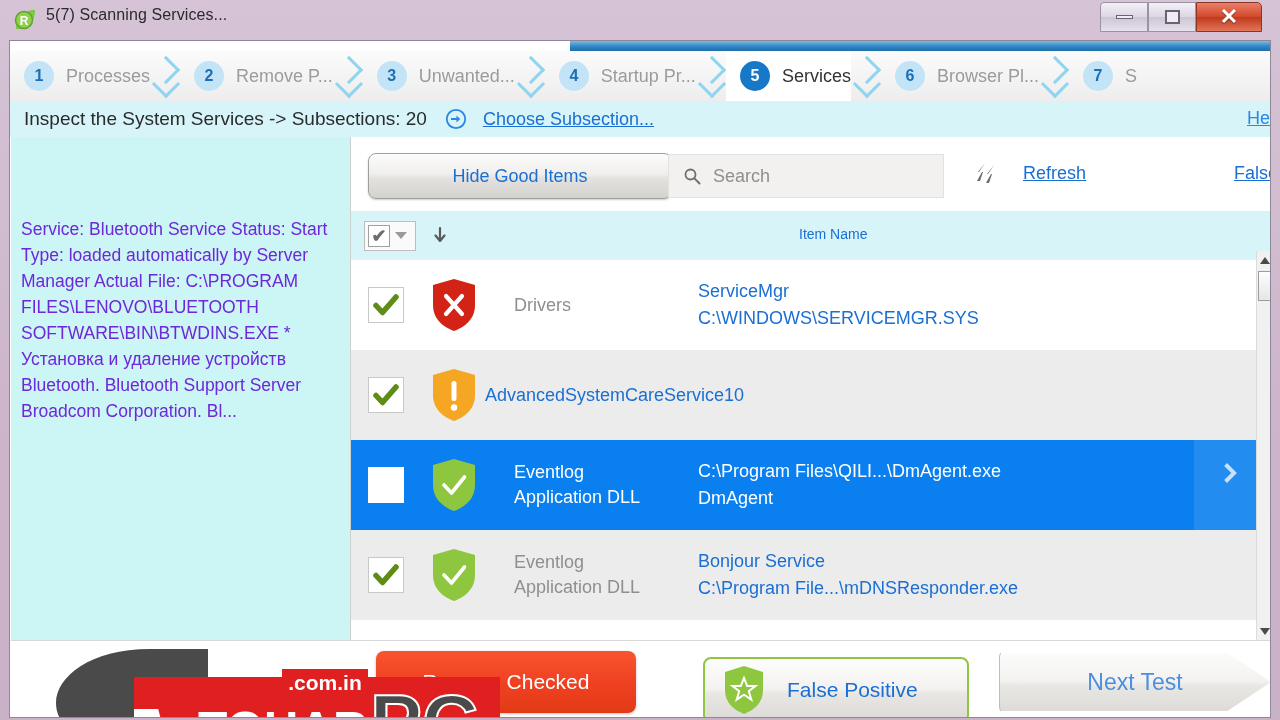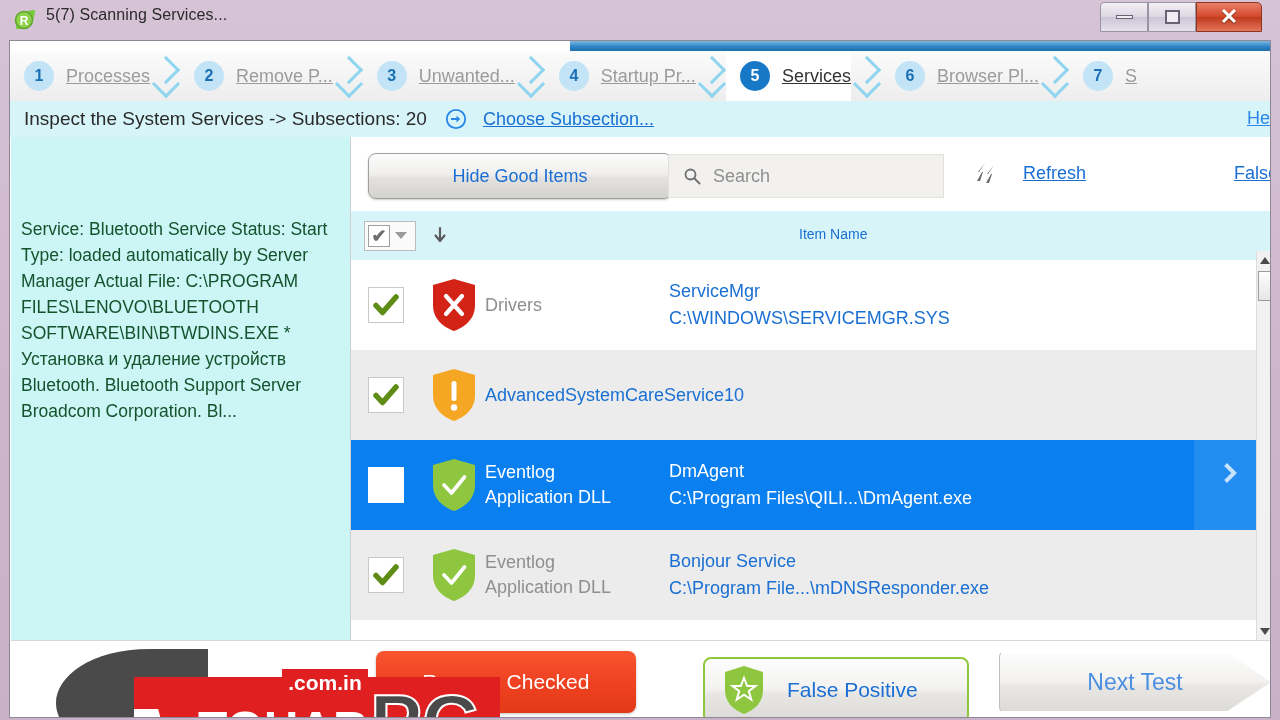--- a/index.html
+++ b/index.html
@@ -71,21 +71,21 @@
   }
   .tab-num {
     width: 30px; height: 30px; border-radius: 50%;
     background: #c2e4f6; color: #1a6fb5;
     font-size: 16px; font-weight: bold;
     display: flex; align-items: center; justify-content: center;
     flex: 0 0 auto;
   }
   .tab.active .tab-num { background: #1878c8; color: #ffffff; }
   .tab-label {
-    margin-left: 12px; font-size: 18px; color: #9b9b9b; white-space: nowrap; text-decoration: underline;
+    margin-left: 12px; font-size: 18px; color: #9b9b9b; white-space: nowrap;
   }
   .tab.active .tab-label { color: #333333; }
   .tab-sep {
     flex: 0 0 auto; width: 30px; height: 50px; position: relative;
   }
   .tab-sep::before {
     content: ""; position: absolute; left: 6px; top: 9px;
     width: 17px; height: 17px;
     border-top: 3px solid #8fd4f0; border-right: 3px solid #8fd4f0;
     transform: rotate(45deg);
@@ -125,21 +125,21 @@
   }
 
   
   #left-panel {
     position: absolute; left: 1px; top: 96px; width: 340px; height: 503px;
     background: #ccf5f5;
     border-right: 1px solid #cfcfcf;
   }
   #info-text {
     position: absolute; left: 10px; top: 79px; width: 328px;
-    font-size: 17.5px; line-height: 26px; color: #14532d;
+    font-size: 17.5px; line-height: 26px; color: #6d28d9;
     white-space: pre-wrap; word-break: break-word;
   }
   #more-info-btn {
     position: absolute; left: 47px; top: 504px;
     width: 262px; height: 78px;
     background: linear-gradient(180deg,#fdfdfd 0%,#f1f0ee 45%,#e7e5e2 55%,#d9d7d3 100%);
     border: 1px solid #bdbdbd; border-radius: 8px;
     display: flex; align-items: center;
     box-shadow: 0 1px 2px rgba(0,0,0,.18);
     cursor: pointer;
@@ -224,21 +224,21 @@
   .row-check {
     margin-left: 17px; width: 36px; height: 36px;
     background: #ffffff; border: 1px solid #c8c8c8;
     display: flex; align-items: center; justify-content: center;
     flex: 0 0 auto; cursor: pointer;
   }
   .row.selected .row-check { border-color: #ffffff; }
   .tick { width: 26px; height: 26px; }
   .shield { margin-left: 27px; width: 46px; height: 54px; flex: 0 0 auto; }
   .cat {
-    margin-left: 8px; width: 176px; font-size: 18px; line-height: 25px;
+    margin-left: 37px; width: 176px; font-size: 18px; line-height: 25px;
     color: #8f8f8f; flex: 0 0 auto;
   }
   .row.selected .cat { color: #ffffff; }
   .nm {
     margin-left: 8px; font-size: 18px; line-height: 27px; color: #1a6fd4;
     flex: 1 1 auto; overflow: hidden; white-space: nowrap;
   }
   .row.selected .nm { color: #ffffff; }
   .chev {
     position: absolute; right: 22px; top: 26px;
@@ -478,22 +478,22 @@
             <div class="row-check"></div>
             <span class="shield"><svg width="46" height="54" viewBox="0 0 46 54">
                 <path d="M23 1 L44 7 V27 C44 41 34 49 23 53 C12 49 2 41 2 27 V7 Z" fill="#8ec73f"></path>
                 <path d="M13 27 L20.5 35 L33.5 19" stroke="#ffffff" stroke-width="3.6" fill="none" stroke-linecap="round" stroke-linejoin="round"></path>
               </svg></span>
             <div class="cat">
               <div>Eventlog</div>
               <div>Application DLL</div>
             </div>
             <div class="nm">
+              <div>C:\Program Files\QILI...\DmAgent.exe</div>
               <div>DmAgent</div>
-              <div>C:\Program Files\QILI...\DmAgent.exe</div>
             </div>
             <div class="chev-wrap">
               <span class="chev"></span>
             </div>
           </div>
           <div class="row even" style="top: 319px;">
             <div class="row-check">
               <svg class="tick" viewBox="0 0 26 26">
                 <path d="M3 13.5 L9.5 20.5 L23 5" stroke="#5e8c14" stroke-width="5.5" fill="none" stroke-linecap="round" stroke-linejoin="round"></path>
               </svg>

